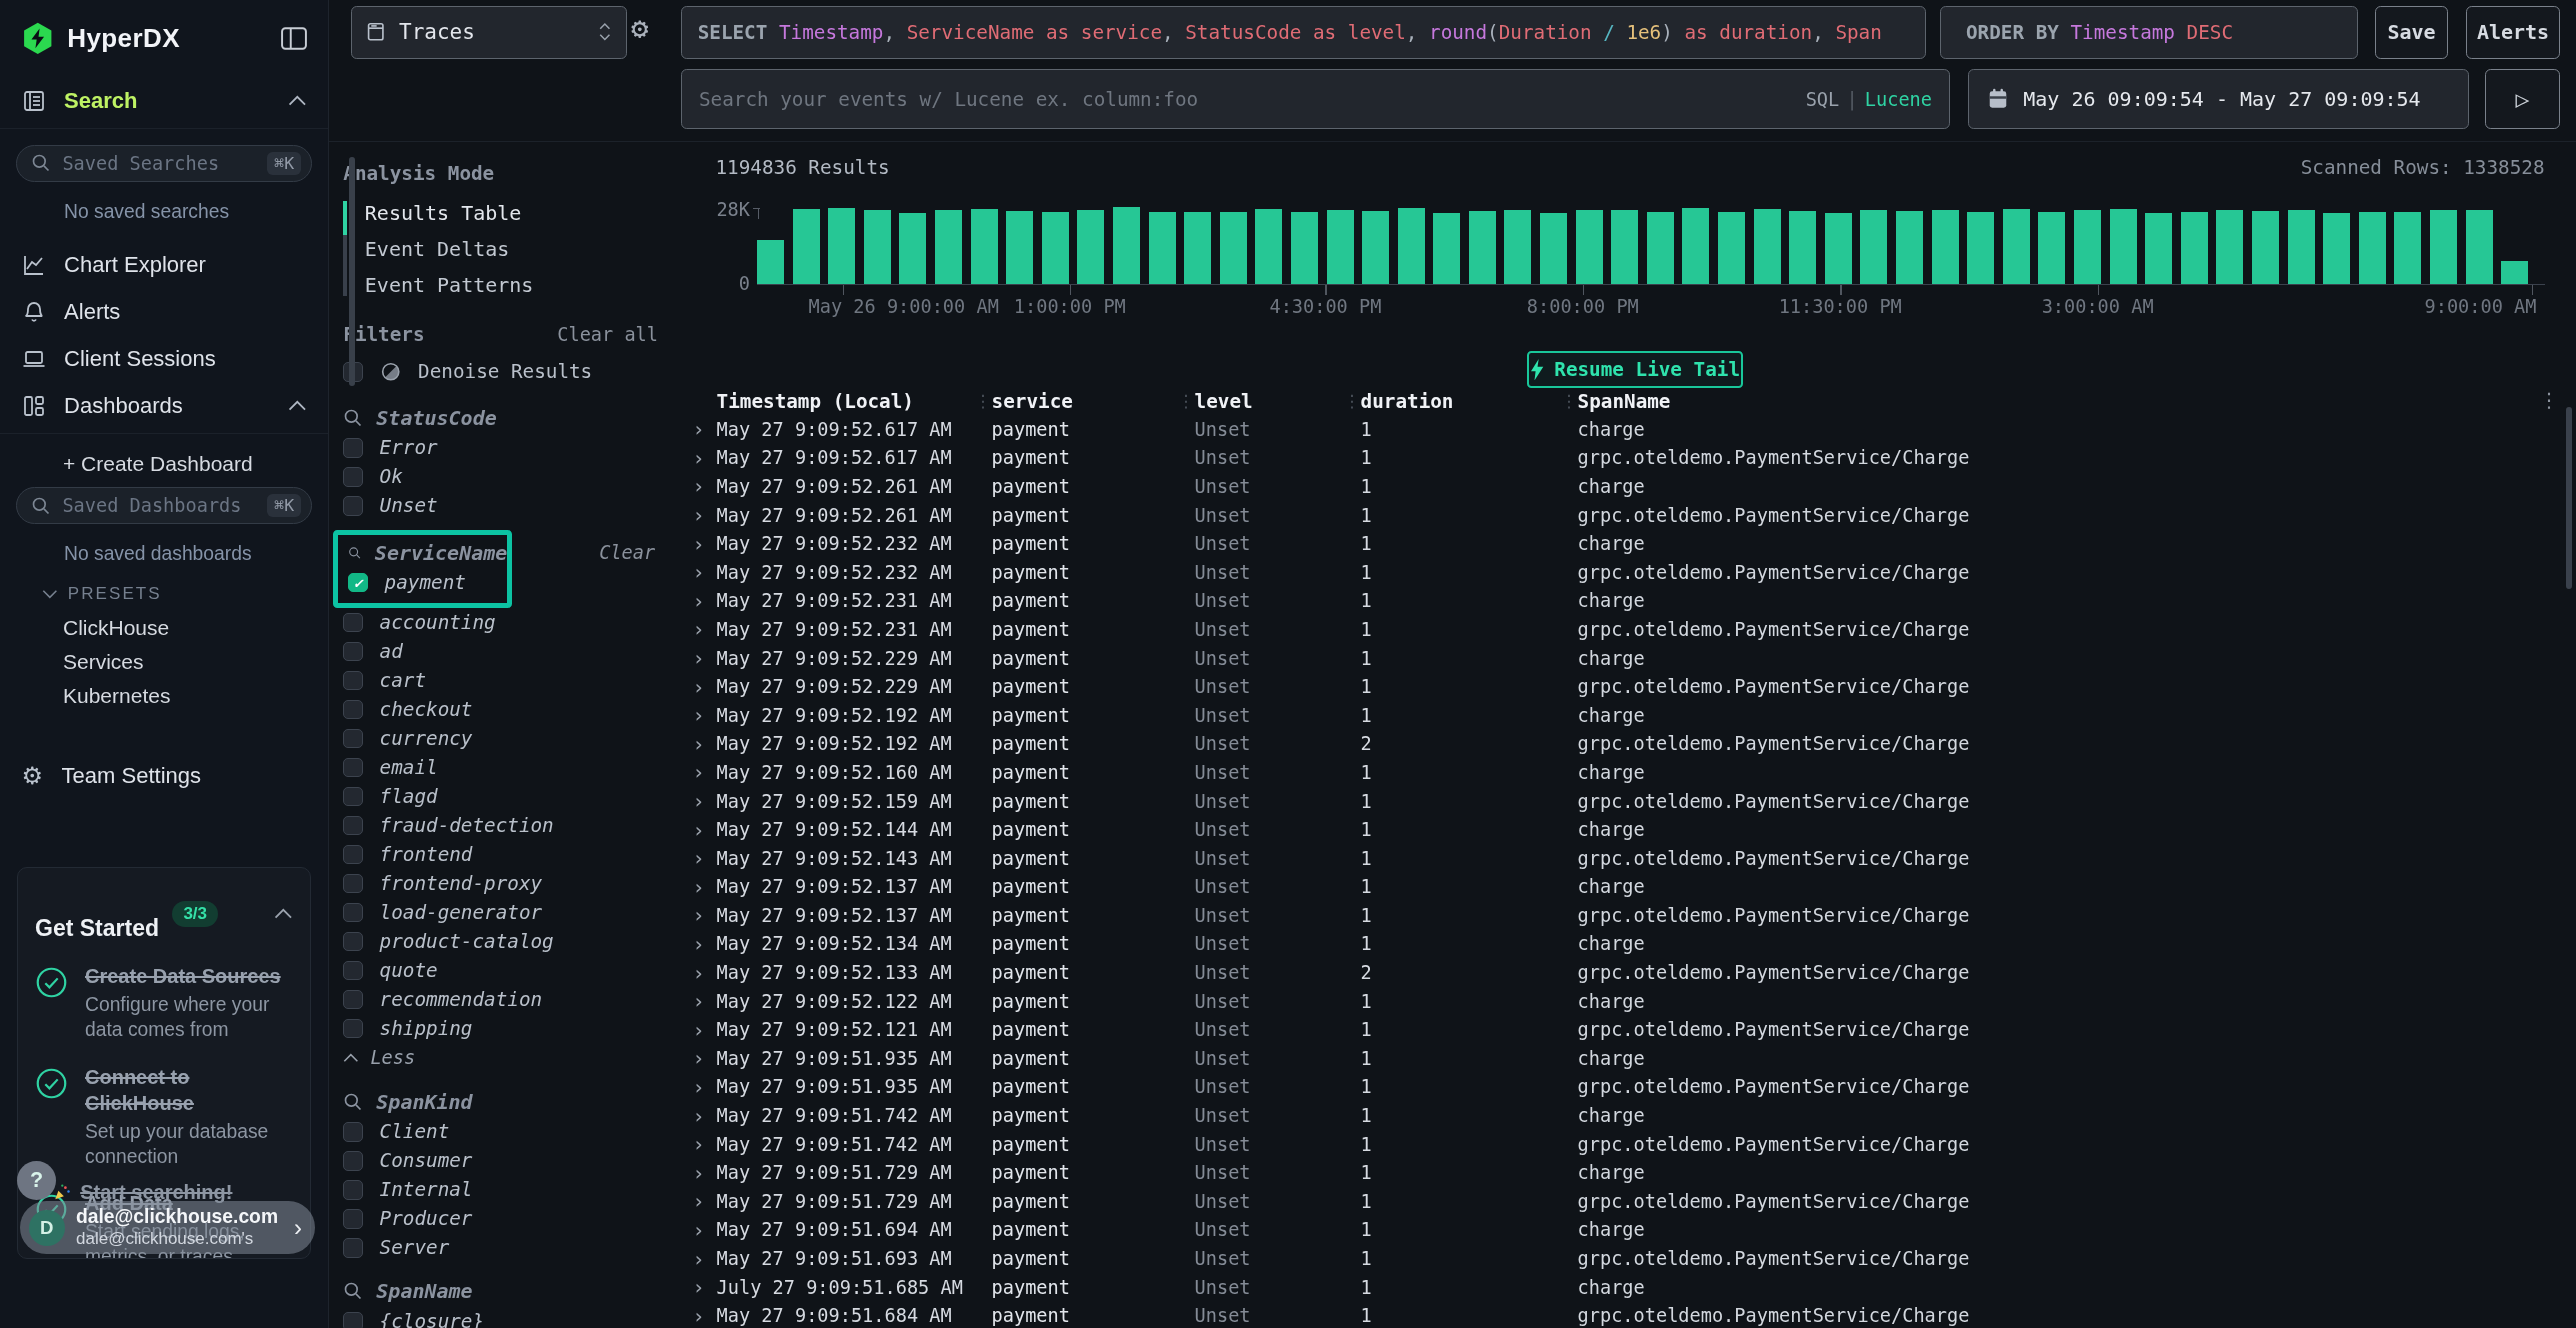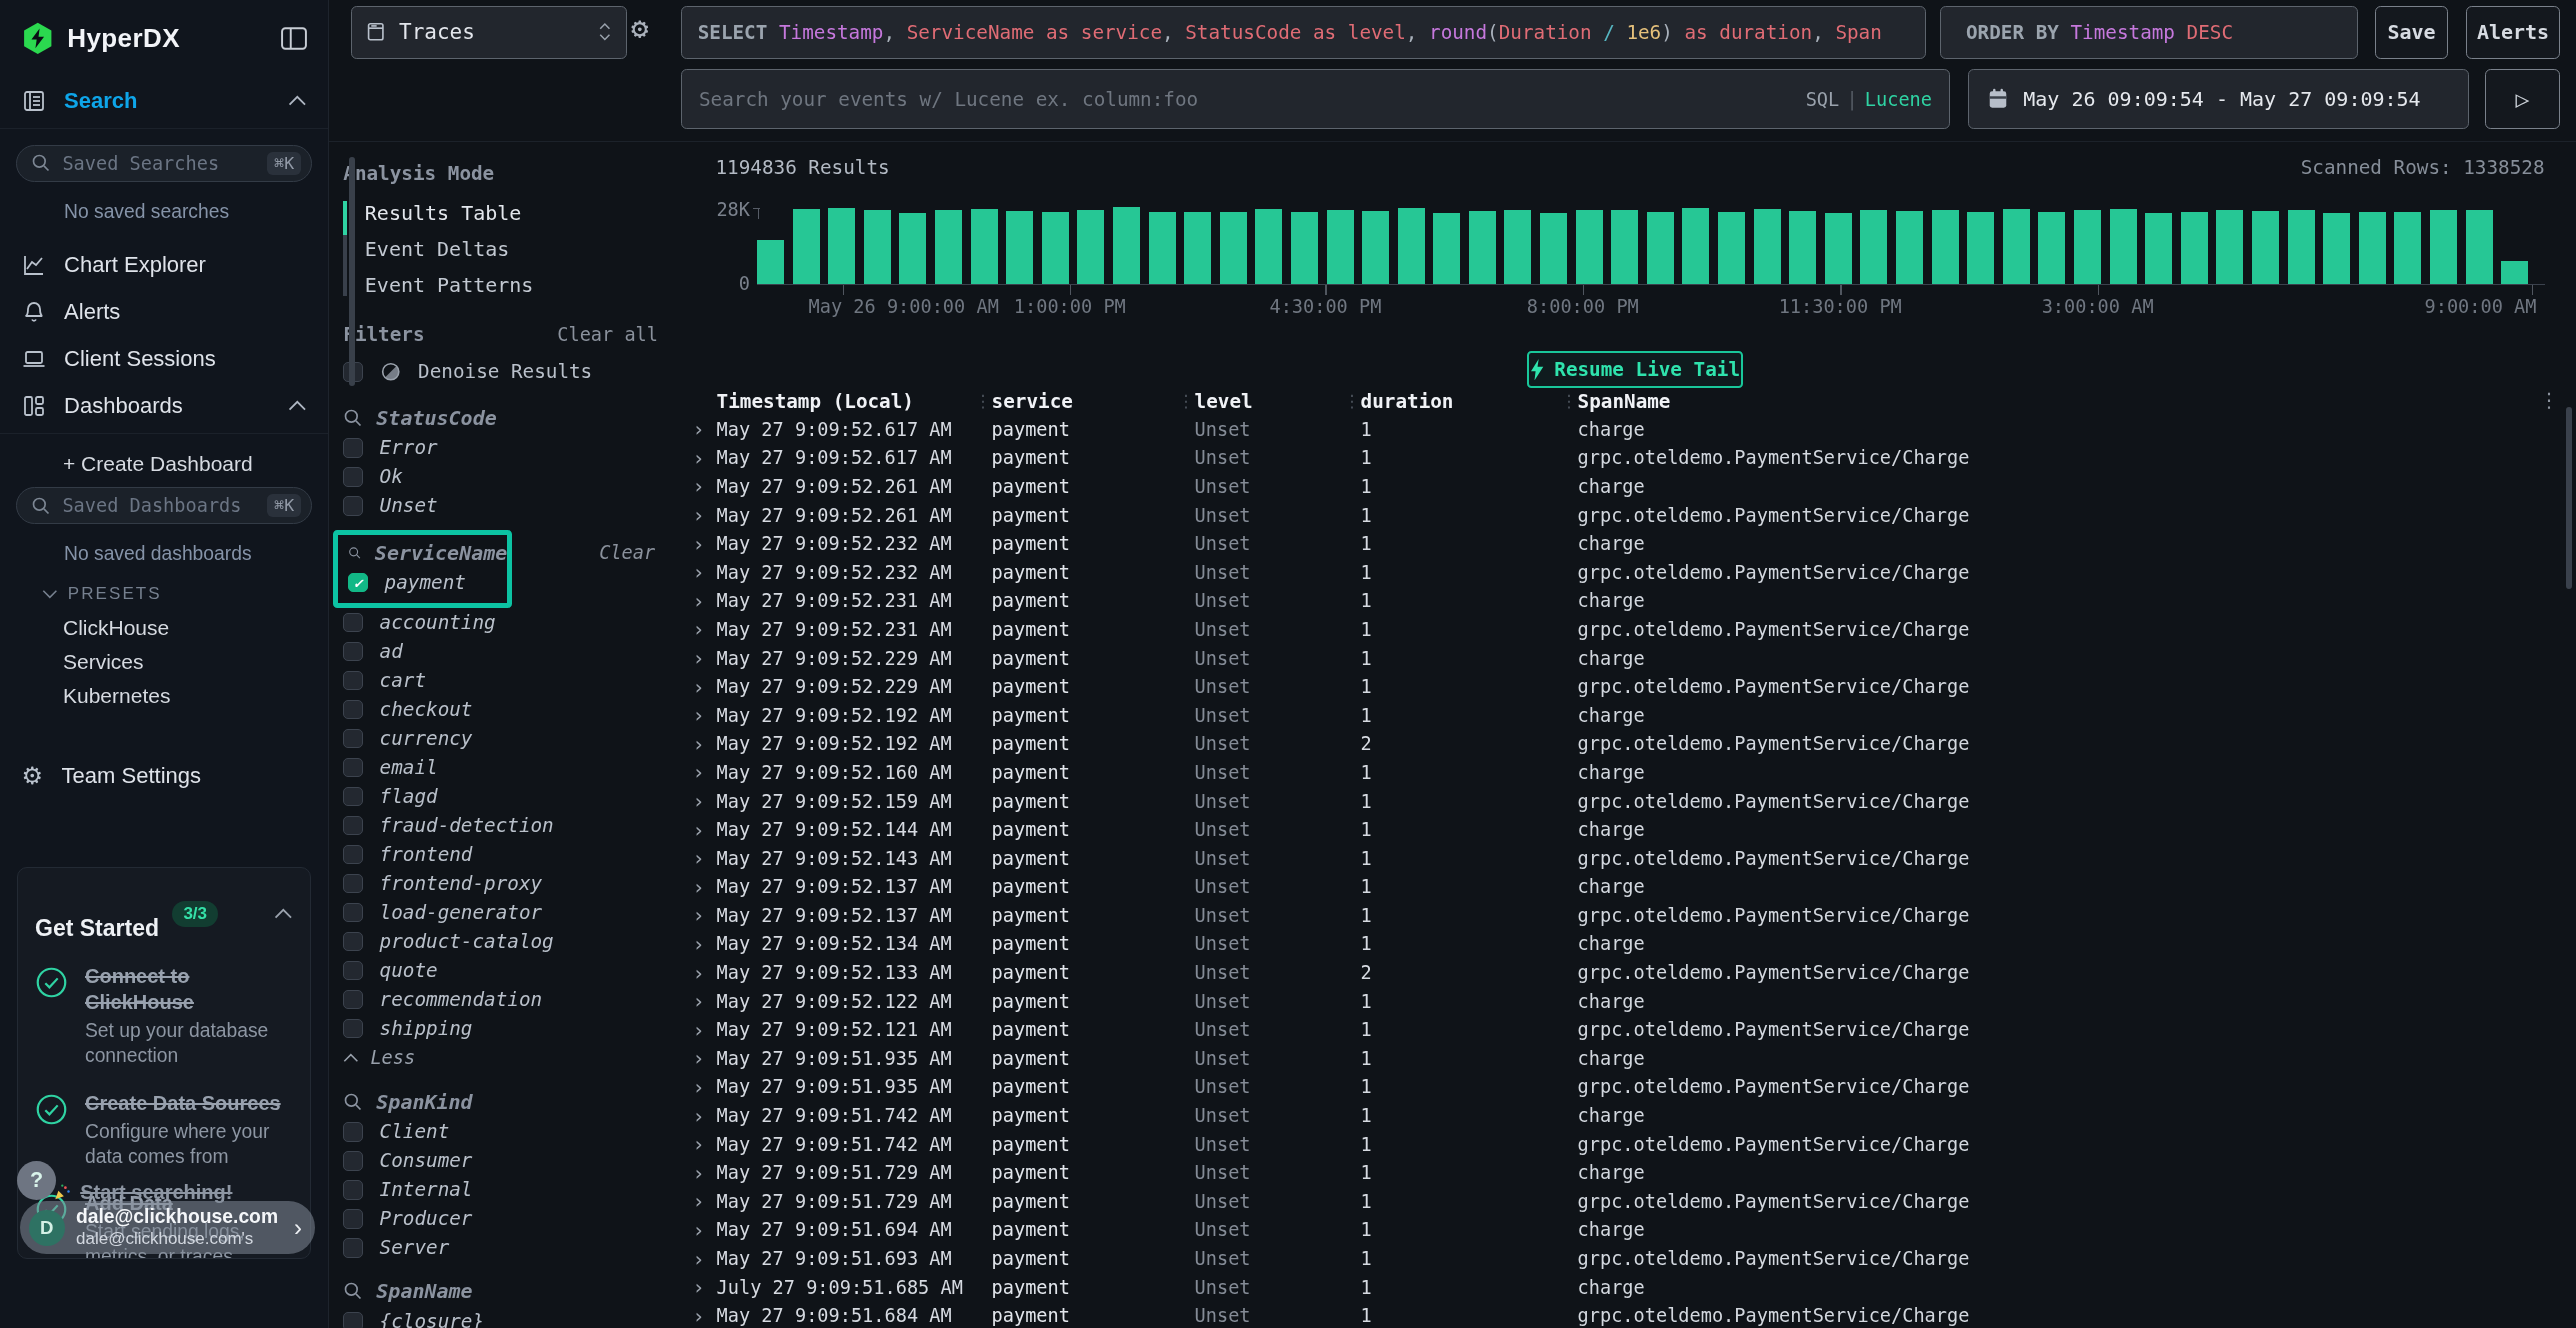--- a/index.html
+++ b/index.html
@@ -9,21 +9,21 @@
 
   
   #sidebar { position:absolute; left:0; top:0; width:329px; height:1328px;
     background:#10151d; border-right:1.4px solid #1e242d;
     font-family:"Liberation Sans", sans-serif; }
   .sb-head { display:flex; align-items:center; height:77px; padding:0 21.5px; gap:14.3px; }
   .sb-brand { font-size:26px; font-weight:bold; color:#f2f4f8; letter-spacing:0.4px; flex:1; }
   .sb-item { display:flex; align-items:center; gap:18.6px; padding:0 21.5px; height:47px;
     font-size:22px; color:#dfe3ea; cursor:pointer; }
   .sb-item .lbl { flex:1; }
-  .sb-active { color:#0ea5e9; font-weight:bold;align-items:center; }
+  .sb-active { color:#bef264; font-weight:bold;align-items:center; }
   .sb-divider { border-top:1.4px solid #1b212a; margin-top:4.3px; }
   .pill-input { display:flex; align-items:center; gap:11.4px; margin:15.7px 15.7px 0 15.7px;
     height:37px; border-radius:18.6px; background:#1b2129; border:1.4px solid #333b46;
     padding:0 10px 0 14.3px; color:#6b7584; font-family:"DejaVu Sans Mono",monospace; font-size:18.6px; }
   .pill-input .ph { flex:1; white-space:nowrap; overflow:hidden; }
   .kbd { background:#2a313b; color:#929aa7; border-radius:5.7px; padding:2.1px 7.2px; font-size:16.5px; }
   .sb-note { margin:18.6px 0 0 64px; font-size:19.3px; color:#8593a8; }
   .sb-small { padding:0 21.5px 0 63px; height:34px; display:flex; align-items:center;
     font-size:21px; color:#d6dae1; cursor:pointer; }
   .presets { display:flex; align-items:center; gap:10px; padding-left:42px; height:33px;
@@ -286,34 +286,34 @@
     </div>
     <div id="gs-steps">
         <div class="gs-step">
           <span class="gs-check">
             <svg width="33" height="33" viewBox="0 0 24 24" fill="none" stroke="#2fd3a3" stroke-width="1.6">
               <circle cx="12" cy="12" r="10"></circle>
               <polyline points="7.5,12.5 10.5,15.5 16.5,9"></polyline>
             </svg>
           </span>
           <div>
-            <div class="gs-t">Connect to ClickHouse</div>
-            <div class="gs-d">Set up your database connection</div>
+            <div class="gs-t">Create Data Sources</div>
+            <div class="gs-d">Configure where your data comes from</div>
           </div>
         </div>
         <div class="gs-step">
           <span class="gs-check">
             <svg width="33" height="33" viewBox="0 0 24 24" fill="none" stroke="#2fd3a3" stroke-width="1.6">
               <circle cx="12" cy="12" r="10"></circle>
               <polyline points="7.5,12.5 10.5,15.5 16.5,9"></polyline>
             </svg>
           </span>
           <div>
-            <div class="gs-t">Create Data Sources</div>
-            <div class="gs-d">Configure where your data comes from</div>
+            <div class="gs-t">Connect to ClickHouse</div>
+            <div class="gs-d">Set up your database connection</div>
           </div>
         </div>
         <div class="gs-step">
           <span class="gs-check">
             <svg width="33" height="33" viewBox="0 0 24 24" fill="none" stroke="#2fd3a3" stroke-width="1.6">
               <circle cx="12" cy="12" r="10"></circle>
               <polyline points="7.5,12.5 10.5,15.5 16.5,9"></polyline>
             </svg>
           </span>
           <div>

